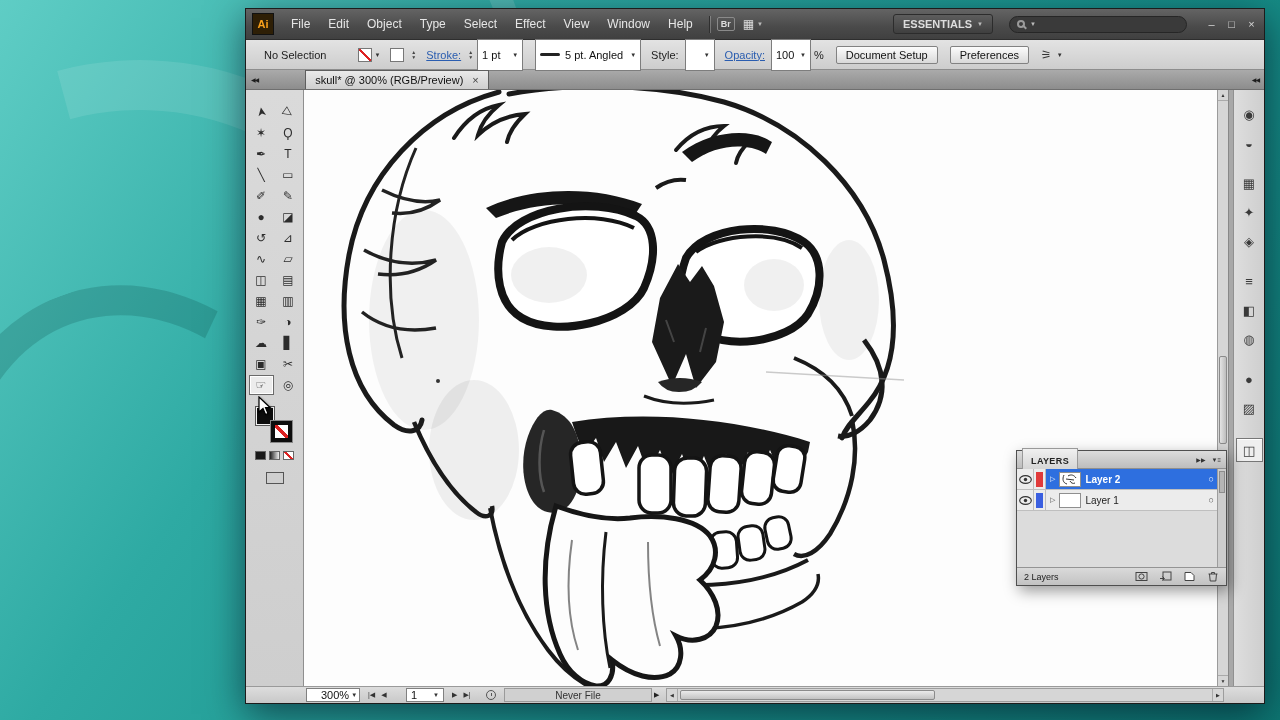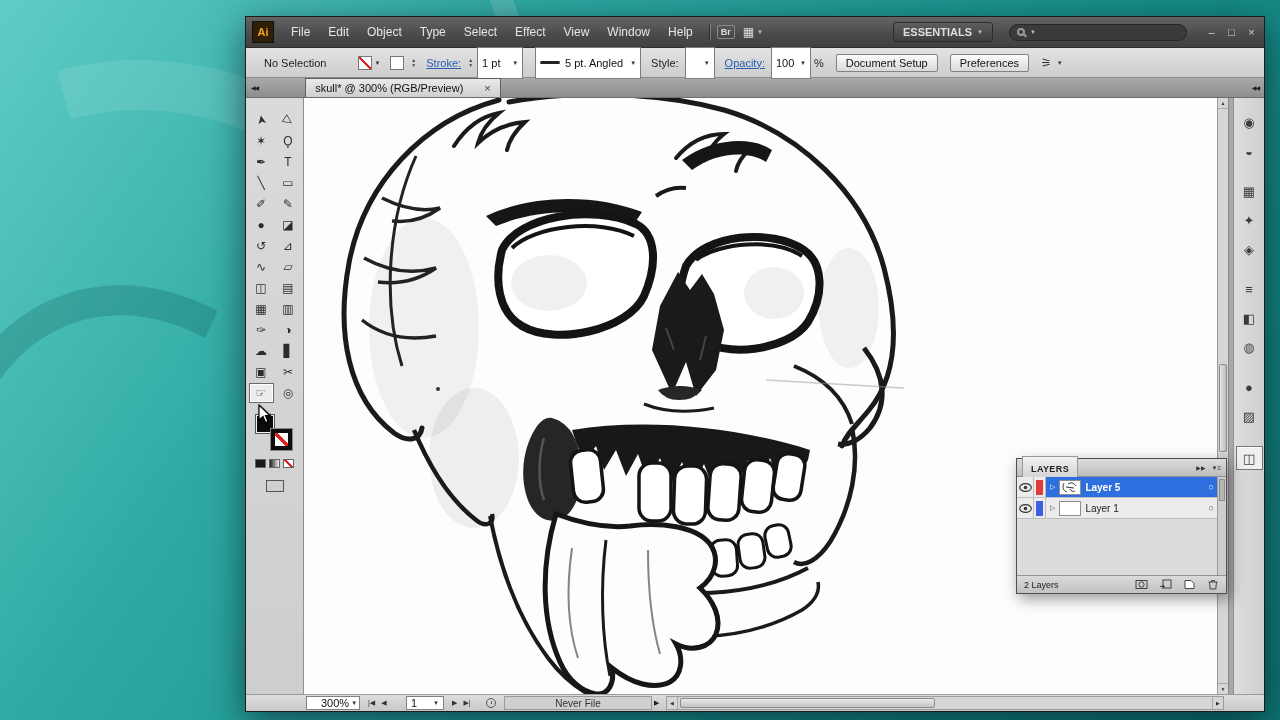--- a/index.html
+++ b/index.html
@@ -10,21 +10,21 @@
   
   .desktop{position:absolute;inset:0;
     background:linear-gradient(125deg,#5fcdc5 0%,#2eaaa3 30%,#18918b 62%,#0d7672 100%);}
   .swirl{position:absolute;border-radius:50%;border:30px solid transparent;}
   .s1{left:-180px;top:60px;width:640px;height:640px;transform:rotate(30deg);border-width:50px;border-top-color:rgba(255,255,255,.10);}
   .s2{left:-60px;top:280px;width:420px;height:520px;transform:rotate(-20deg);border-top-color:rgba(0,50,48,.18);}
   .s3{left:30px;top:-160px;width:500px;height:500px;transform:rotate(80deg);border-width:22px;border-top-color:rgba(255,255,255,.14);}
   .s4{right:-240px;bottom:-220px;width:620px;height:620px;border-width:40px;transform:rotate(200deg);border-top-color:rgba(0,40,40,.16);}
 
   
-  .app-window{position:absolute;left:245px;top:16px;width:1020px;height:696px;
+  .app-window{position:absolute;left:245px;top:8px;width:1020px;height:696px;
     background:#d2d2d2;border:1px solid #1c1c1c;box-shadow:0 10px 36px rgba(0,0,20,.55);}
 
   
   .menubar{height:31px;background:linear-gradient(#646464,#4a4a4a 60%,#404040);
     display:flex;align-items:center;padding:0 6px;border-bottom:1px solid #2e2e2e;}
   .ai-logo{width:22px;height:22px;background:#2e1f06;color:#f9a01b;border:1px solid #111;
     font-weight:bold;font-size:11px;display:flex;align-items:center;justify-content:center;margin-right:8px;}
   #menu-container{display:flex;}
   .menu-item{color:#e6e6e6;font-size:12px;padding:0 9px;line-height:31px;cursor:default;}
   .mb-sep{width:1px;height:17px;background:#2f2f2f;margin:0 7px;box-shadow:1px 0 0 rgba(255,255,255,.25);}
@@ -60,21 +60,21 @@
   #opacity-field{width:40px;margin-left:6px;justify-content:space-between;}
   .pct{margin-left:3px;}
   .btn{background:linear-gradient(#fcfcfc,#d9d9d9);border:1px solid #828282;border-radius:2px;
     padding:2px 9px;font-size:11px;margin-left:12px;color:#111;font-family:inherit;}
   .align-glyph{margin-left:12px;font-size:12px;color:#333;display:flex;align-items:center;gap:3px;}
 
   
   .tabrow{height:20px;background:linear-gradient(#aaaaaa,#8d8d8d);display:flex;align-items:flex-end;border-bottom:1px solid #6f6f6f;}
   .dbl-btn{font-size:6px;color:#1e1e1e;padding:0 5px;align-self:center;letter-spacing:-1px;background:transparent;border:none;font-family:inherit;}
   .doc-tab{margin-left:42px;height:19px;background:linear-gradient(#eaeaea,#cfcfcf);
-    border:1px solid #5e5e5e;border-bottom:none;display:flex;align-items:center;gap:21px;padding:0 9px;font-size:11px;color:#111;}
+    border:1px solid #5e5e5e;border-bottom:none;display:flex;align-items:center;gap:9px;padding:0 9px;font-size:11px;color:#111;}
   .tab-close{font-size:11px;color:#444;background:transparent;border:none;padding:0;font-family:inherit;}
   .tab-spacer{margin-left:auto;}
 
   
   .main{position:relative;height:596px;background:#c9c9c9;overflow:hidden;}
 
   .tool-panel{position:absolute;left:0;top:0;bottom:0;width:58px;background:linear-gradient(#dadada,#cecece);
     border-right:1px solid #8f8f8f;z-index:4;}
   .tools-grid{display:grid;grid-template-columns:25px 25px;justify-content:center;gap:1px 2px;margin-top:12px;}
   .tool{height:20px;border:1px solid transparent;background:transparent;font-size:12px;color:#2c2c2c;
@@ -424,21 +424,21 @@
     <span class="chip-cell" data-name="layer-color-chip">
               <span class="chip" style="background: rgb(224, 58, 58);"></span>
             </span>
     <span class="row-right">
       <span class="tri" data-name="expand-triangle-icon">▷</span>
       <span class="thumb" data-name="layer-thumbnail">
         <svg class="thumb-art" width="20" height="13" data-name="layer-thumbnail-art">
           <path d="M4,2 C2,6 3,10 7,11 M8,3 c3,-2 6,-1 8,2 M6,6 l8,1 M10,8 c1,2 3,3 5,2" stroke="#333" stroke-width="1" fill="none"></path>
         </svg>
       </span>
-      <span class="lname" data-name="layer-name">Layer 5</span>
+      <span class="lname" data-name="layer-name">Layer 2</span>
       <span class="target" data-name="layer-target-icon">○</span>
     </span>
   </div>
           <div class="layer-row" data-name="layer-row">
     <span class="eye-cell" data-name="visibility-toggle-eye-icon">
       <svg width="13" height="9" data-name="eye-icon">
         <ellipse cx="6.5" cy="4.5" rx="5.8" ry="3.8" fill="none" stroke="#333" stroke-width="1.2"></ellipse>
         <circle cx="6.5" cy="4.5" r="1.7" fill="#333"></circle>
       </svg>
     </span>

